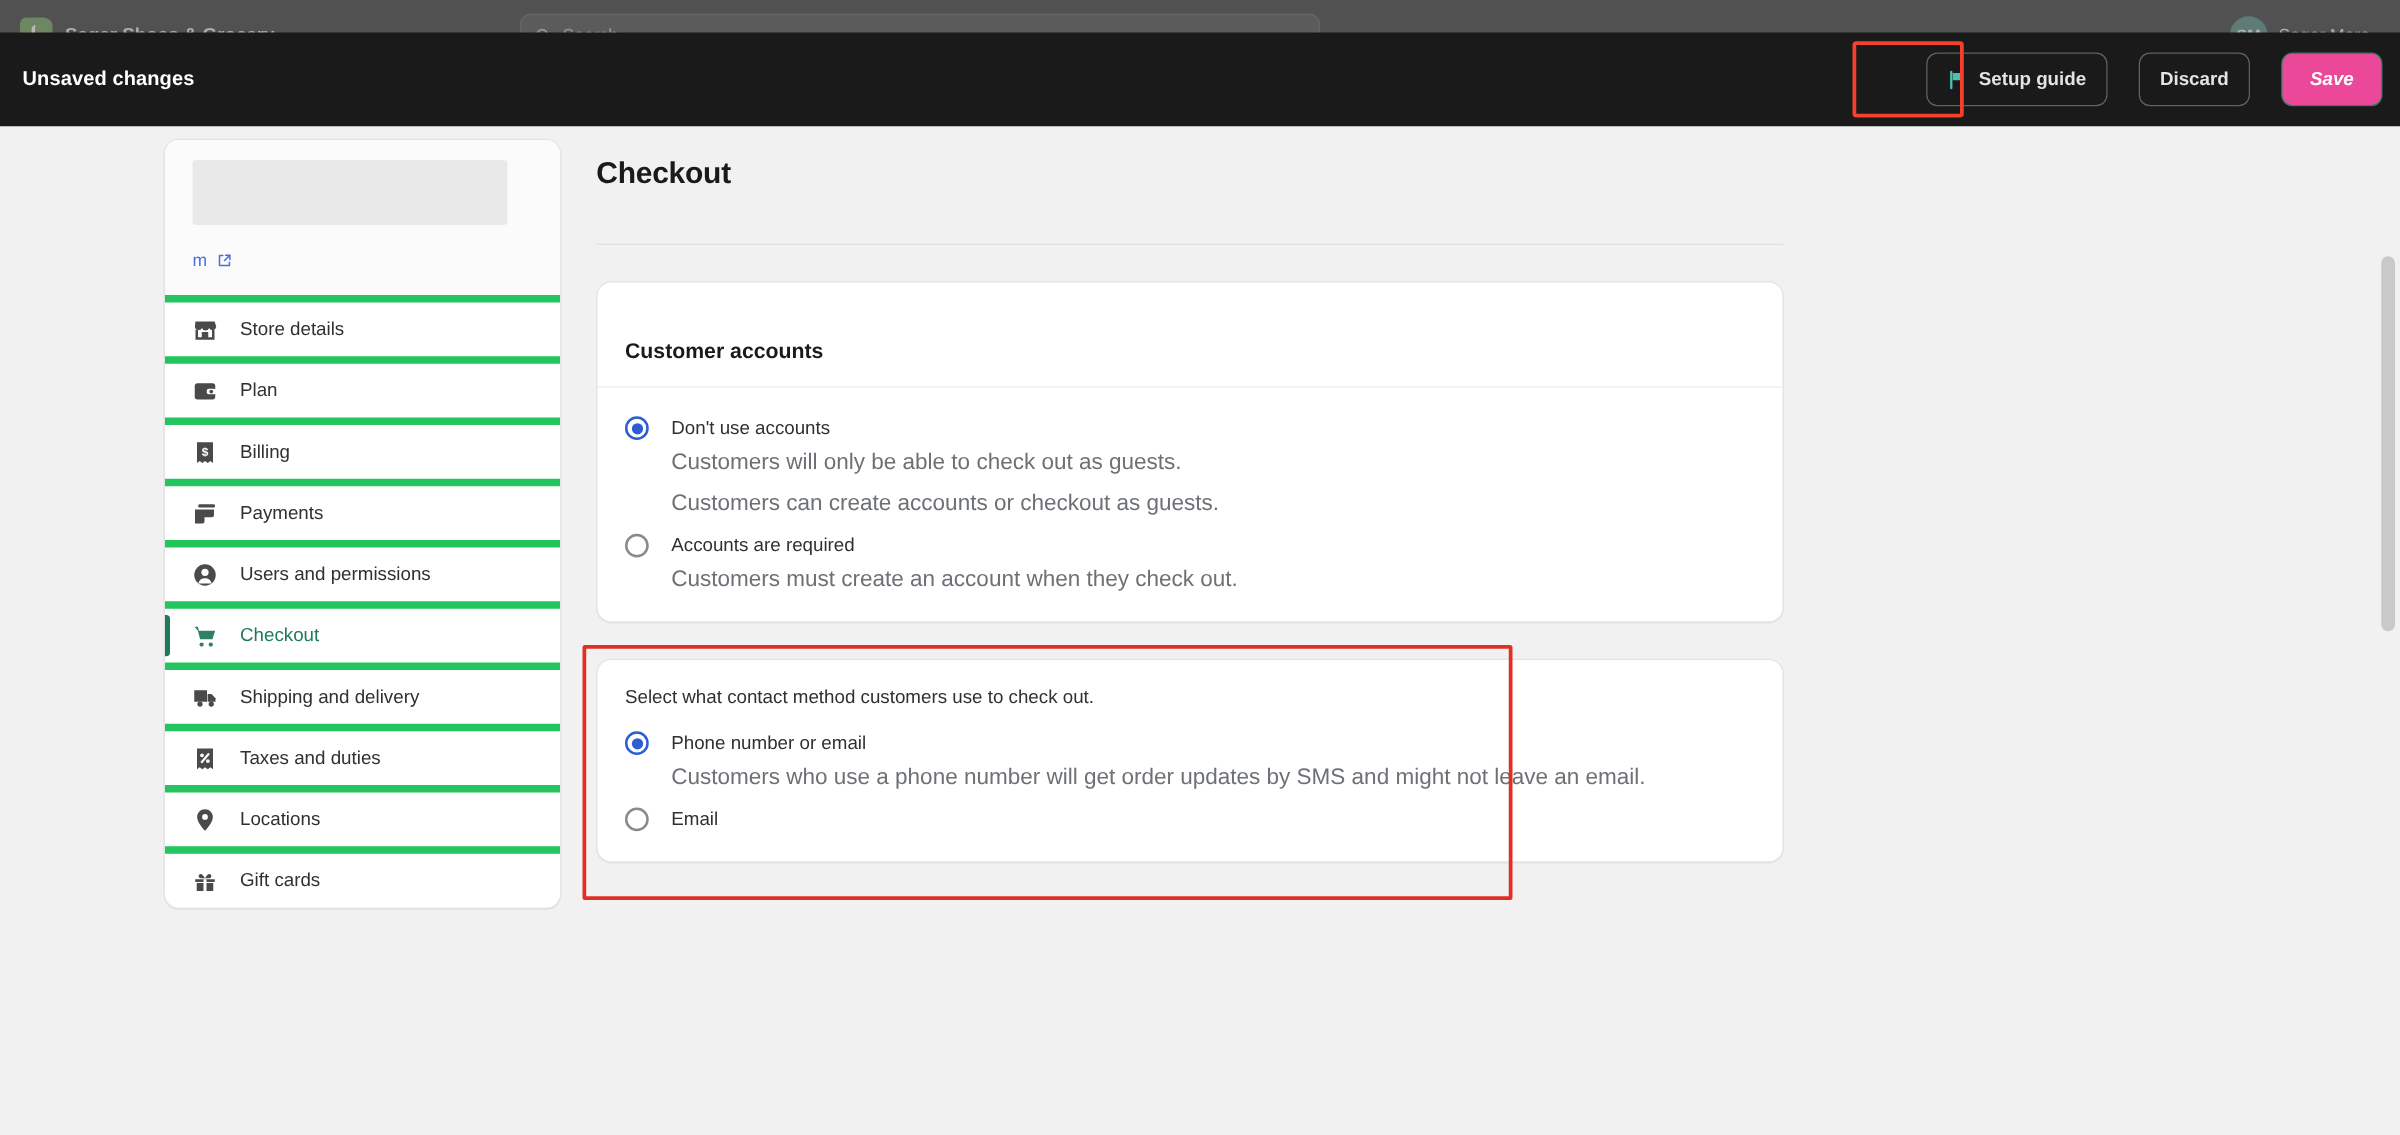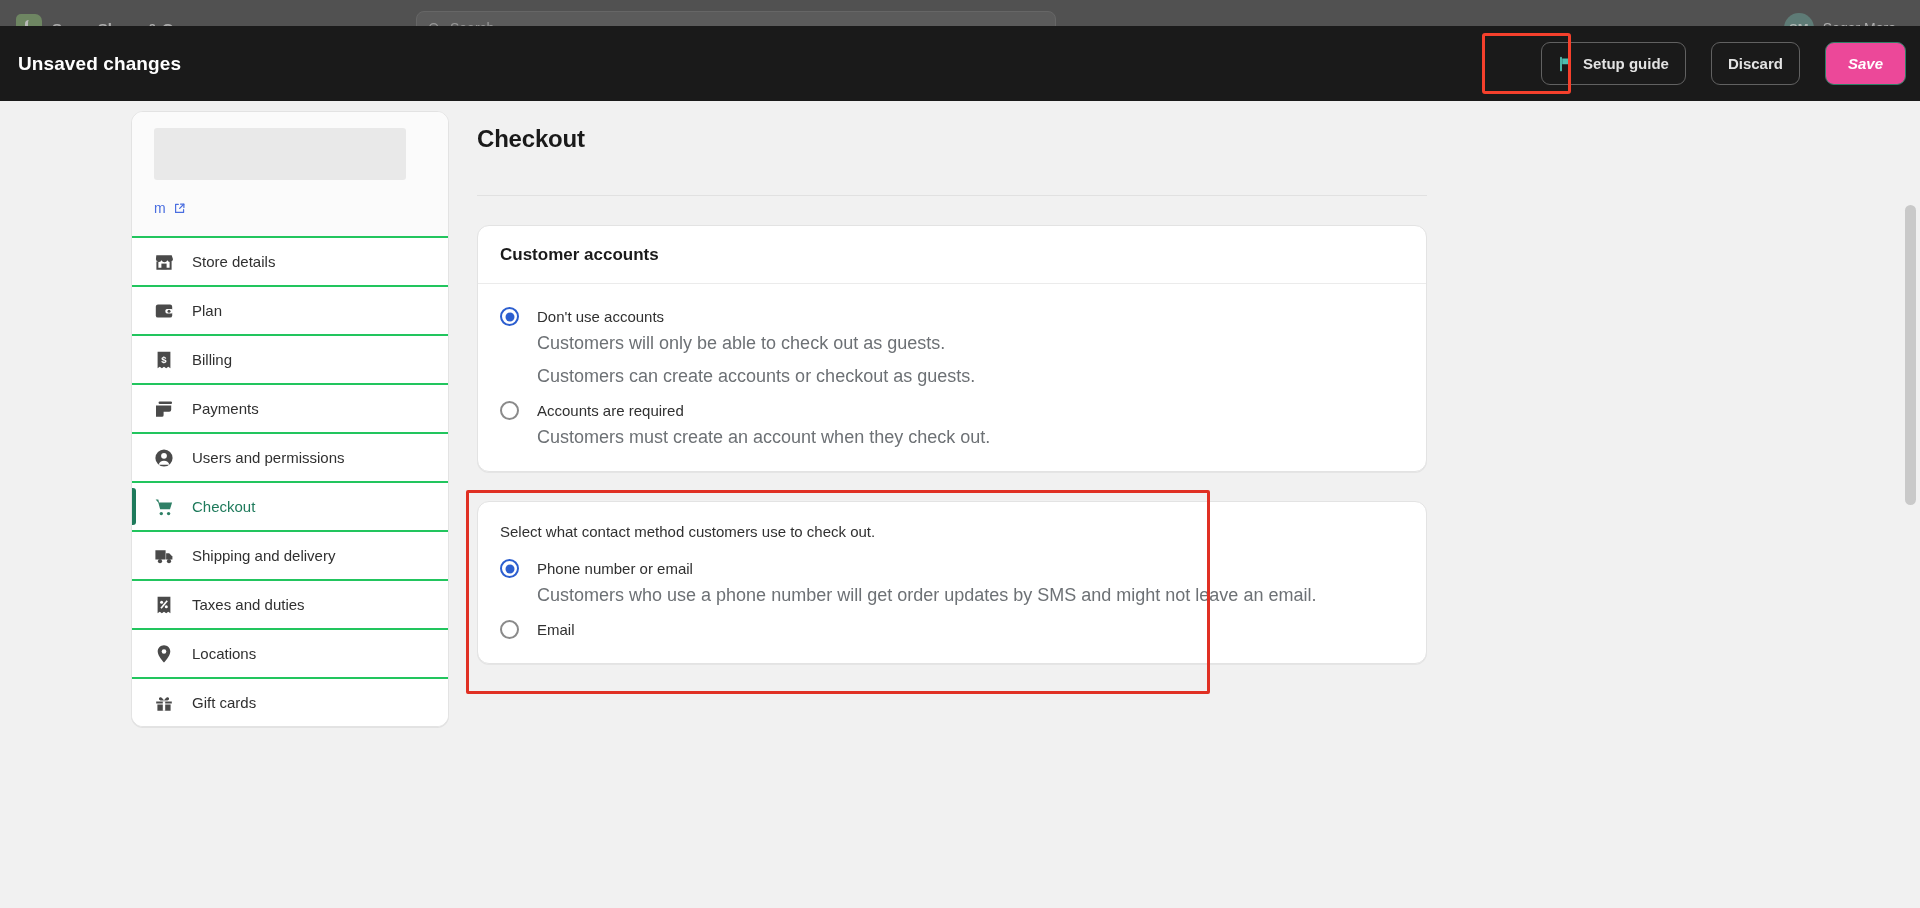--- a/index.html
+++ b/index.html
@@ -69,21 +69,21 @@
   .user-name { color: #e3e3e3; font-size: 14px; font-weight: 500; white-space: nowrap; }
 
   
   #save-bar {
     position: absolute; top: 26px; left: 0; right: 0; height: 75px;
     background: #1a1a1a;
     display: flex; align-items: center;
     padding: 0 14px 0 18px;
     z-index: 20;
   }
-  #save-bar .title { color: #ffffff; font-size: 19px; font-weight: 600; letter-spacing: .1px; }
+  #save-bar .title { color: #ffffff; font-size: 16px; font-weight: 600; letter-spacing: .1px; }
   .bar-actions { margin-left: auto; display: flex; align-items: center; gap: 25px; }
 
   .btn {
     height: 43px;
     border-radius: 9px;
     display: inline-flex; align-items: center; gap: 9px;
     padding: 0 16px;
     font-size: 15px; font-weight: 600;
     cursor: pointer;
     white-space: nowrap;
@@ -138,21 +138,21 @@
     margin-top: 20px;
     font-size: 14px; color: #4a6ee0;
     display: flex; align-items: center; gap: 7px;
   }
   .ext-icon { width: 13px; height: 13px; display: block; }
 
   .nav-item {
     display: flex; align-items: center; gap: 18px;
     height: 49px;
     padding: 4px 22px;
-    border-top: 2px solid #22c55e;
+    border-top: 6px solid #22c55e;
     font-size: 15px; color: #303030;
     cursor: pointer;
     position: relative;
     background: #ffffff;
   }
   .nav-item .ic { width: 20px; height: 20px; flex: none; display: block; fill: #4a4a4a; }
   .nav-item.active { color: #1e7a5b; font-weight: 500; }
   .nav-item.active .ic { fill: #2f8066; }
   .nav-item.active::before {
     content: "";
@@ -169,21 +169,21 @@
     background: #ffffff;
     border: 1px solid #e3e3e3;
     border-radius: 12px;
     margin-top: 29px;
     box-shadow: 0 1px 0 rgba(26,26,26,0.05);
     position: relative;
   }
   .card-head {
     padding: 19px 22px 18px;
     border-bottom: 1px solid #ebebeb;
-    display: flex; align-items: center; gap: 10px;
+    display: flex; align-items: center; gap: 10px; margin-top: 26px;
   }
   .card-head h2 { font-size: 17px; font-weight: 700; color: #1a1a1a; }
   .info-icon {
     width: 17px; height: 17px; border-radius: 50%;
     background: #6d7175; color: #ffffff;
     font-size: 12px; font-weight: 700;
     display: inline-flex; align-items: center; justify-content: center;
     font-family: "Liberation Serif", serif;
     cursor: pointer;
   }

